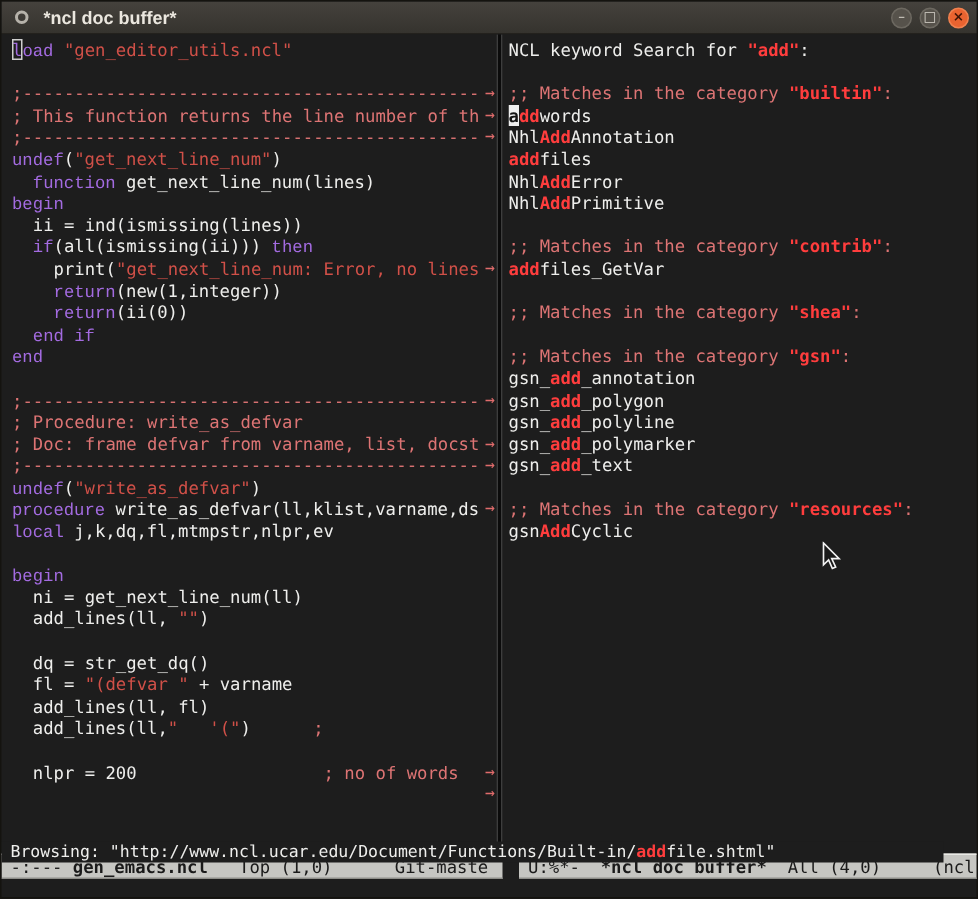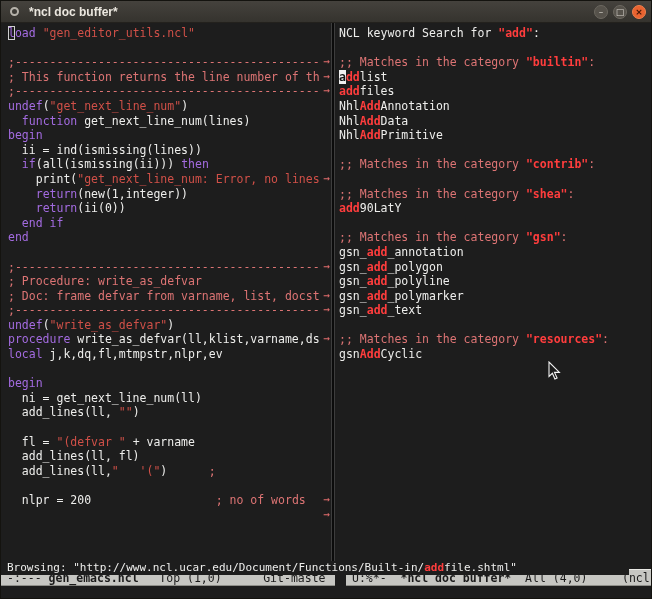--- a/index.html
+++ b/index.html
@@ -36,21 +36,21 @@
   #divider{width:4px;background:#0b0b0b;border-left:1px solid #3d3d3d;border-right:1px solid #3d3d3d;}
   #right-pane{flex:1;position:relative;padding-top:3px;overflow:hidden;}
   .code-line{
     height:14.6px;position:relative;white-space:pre;
     font-size:11.5px;line-height:14.6px;color:var(--fg,#eeeeec);
     padding-left:7px;
   }
   #right-lines .code-line{padding-left:4px;}
   .line-text{display:inline-block;max-width:311px;overflow:hidden;vertical-align:top;white-space:pre;}
   .t-def{color:var(--fg,#eeeeec);}
-  .t-kw{color:var(--kw,#a36be0);}
+  .t-kw{color:var(--kw,#a36be0);font-family:Liberation Mono, monospace;}
   .t-str{color:var(--str,#d05048);}
   .t-com{color:var(--com,#dd7474);}
   .t-match{color:var(--match,#ff3d3d);font-weight:bold;}
   .t-cur{background:var(--cursor_bg,#f0f0f0);color:#141414;font-weight:bold;}
   .t-hcur{outline:1px solid #cfcfcf;outline-offset:-1px;color:var(--kw,#a36be0);}
   .trunc-arrow{position:absolute;right:1px;top:0;color:var(--arrow,#e06c6c);font-size:11px;line-height:14.6px;}
   
   .mode-line{
     position:absolute;top:568px;height:17px;
     background:var(--modeline_bg,#c6c6c2);color:var(--modeline_fg,#1a1a1a);
@@ -106,44 +106,45 @@
         <div class="code-line"><span class="line-text"><span class="t-com">; Doc: frame defvar from varname, list, docst</span></span><span class="trunc-arrow">→</span></div>
         <div class="code-line"><span class="line-text"><span class="t-com">;--------------------------------------------------</span></span><span class="trunc-arrow">→</span></div>
         <div class="code-line"><span class="line-text"><span class="t-kw">undef</span><span class="t-def">(</span><span class="t-str">"write_as_defvar"</span><span class="t-def">)</span></span></div>
         <div class="code-line"><span class="line-text"><span class="t-kw">procedure</span><span class="t-def"> write_as_defvar(ll,klist,varname,ds</span></span><span class="trunc-arrow">→</span></div>
         <div class="code-line"><span class="line-text"><span class="t-kw">local</span><span class="t-def"> j,k,dq,fl,mtmpstr,nlpr,ev</span></span></div>
         <div class="code-line"><span class="line-text"></span></div>
         <div class="code-line"><span class="line-text"><span class="t-kw">begin</span></span></div>
         <div class="code-line"><span class="line-text"><span class="t-def">  ni = get_next_line_num(ll)</span></span></div>
         <div class="code-line"><span class="line-text"><span class="t-def">  add_lines(ll, </span><span class="t-str">""</span><span class="t-def">)</span></span></div>
         <div class="code-line"><span class="line-text"></span></div>
+        <div class="code-line"><span class="line-text"><span class="t-def">  dq = str_get_dq()</span></span></div>
         <div class="code-line"><span class="line-text"><span class="t-def">  fl = </span><span class="t-str">"(defvar "</span><span class="t-def"> + varname</span></span></div>
         <div class="code-line"><span class="line-text"><span class="t-def">  add_lines(ll, fl)</span></span></div>
         <div class="code-line"><span class="line-text"><span class="t-def">  add_lines(ll,</span><span class="t-str">"   '("</span><span class="t-def">)      </span><span class="t-com">;</span></span></div>
         <div class="code-line"><span class="line-text"></span></div>
         <div class="code-line"><span class="line-text"><span class="t-def">  nlpr = 200                  </span><span class="t-com">; no of words</span></span><span class="trunc-arrow">→</span></div>
         <div class="code-line"><span class="trunc-arrow">→</span></div>
       </div>
   </div>
   <div id="divider"></div>
   <div id="right-pane">
     <div id="right-lines">
         <div class="code-line"><span class="line-text"><span class="t-def">NCL keyword Search for </span><span class="t-match">"add"</span><span class="t-def">:</span></span></div>
         <div class="code-line"><span class="line-text"></span></div>
         <div class="code-line"><span class="line-text"><span class="t-com">;; Matches in the category </span><span class="t-match">"builtin"</span><span class="t-com">:</span></span></div>
-        <div class="code-line"><span class="line-text"><span class="t-cur">a</span><span class="t-match">dd</span><span class="t-def">list</span></span></div>
+        <div class="code-line"><span class="line-text"><span class="t-cur">a</span><span class="t-match">dd</span><span class="t-def">words</span></span></div>
+        <div class="code-line"><span class="line-text"><span class="t-def">Nhl</span><span class="t-match">Add</span><span class="t-def">Annotation</span></span></div>
         <div class="code-line"><span class="line-text"><span class="t-match">add</span><span class="t-def">files</span></span></div>
-        <div class="code-line"><span class="line-text"><span class="t-def">Nhl</span><span class="t-match">Add</span><span class="t-def">Annotation</span></span></div>
-        <div class="code-line"><span class="line-text"><span class="t-def">Nhl</span><span class="t-match">Add</span><span class="t-def">Data</span></span></div>
+        <div class="code-line"><span class="line-text"><span class="t-def">Nhl</span><span class="t-match">Add</span><span class="t-def">Error</span></span></div>
         <div class="code-line"><span class="line-text"><span class="t-def">Nhl</span><span class="t-match">Add</span><span class="t-def">Primitive</span></span></div>
         <div class="code-line"><span class="line-text"></span></div>
         <div class="code-line"><span class="line-text"><span class="t-com">;; Matches in the category </span><span class="t-match">"contrib"</span><span class="t-com">:</span></span></div>
+        <div class="code-line"><span class="line-text"><span class="t-match">add</span><span class="t-def">files_GetVar</span></span></div>
         <div class="code-line"><span class="line-text"></span></div>
         <div class="code-line"><span class="line-text"><span class="t-com">;; Matches in the category </span><span class="t-match">"shea"</span><span class="t-com">:</span></span></div>
-        <div class="code-line"><span class="line-text"><span class="t-match">add</span><span class="t-def">90LatY</span></span></div>
         <div class="code-line"><span class="line-text"></span></div>
         <div class="code-line"><span class="line-text"><span class="t-com">;; Matches in the category </span><span class="t-match">"gsn"</span><span class="t-com">:</span></span></div>
         <div class="code-line"><span class="line-text"><span class="t-def">gsn_</span><span class="t-match">add</span><span class="t-def">_annotation</span></span></div>
         <div class="code-line"><span class="line-text"><span class="t-def">gsn_</span><span class="t-match">add</span><span class="t-def">_polygon</span></span></div>
         <div class="code-line"><span class="line-text"><span class="t-def">gsn_</span><span class="t-match">add</span><span class="t-def">_polyline</span></span></div>
         <div class="code-line"><span class="line-text"><span class="t-def">gsn_</span><span class="t-match">add</span><span class="t-def">_polymarker</span></span></div>
         <div class="code-line"><span class="line-text"><span class="t-def">gsn_</span><span class="t-match">add</span><span class="t-def">_text</span></span></div>
         <div class="code-line"><span class="line-text"></span></div>
         <div class="code-line"><span class="line-text"><span class="t-com">;; Matches in the category </span><span class="t-match">"resources"</span><span class="t-com">:</span></span></div>
         <div class="code-line"><span class="line-text"><span class="t-def">gsn</span><span class="t-match">Add</span><span class="t-def">Cyclic</span></span></div>

